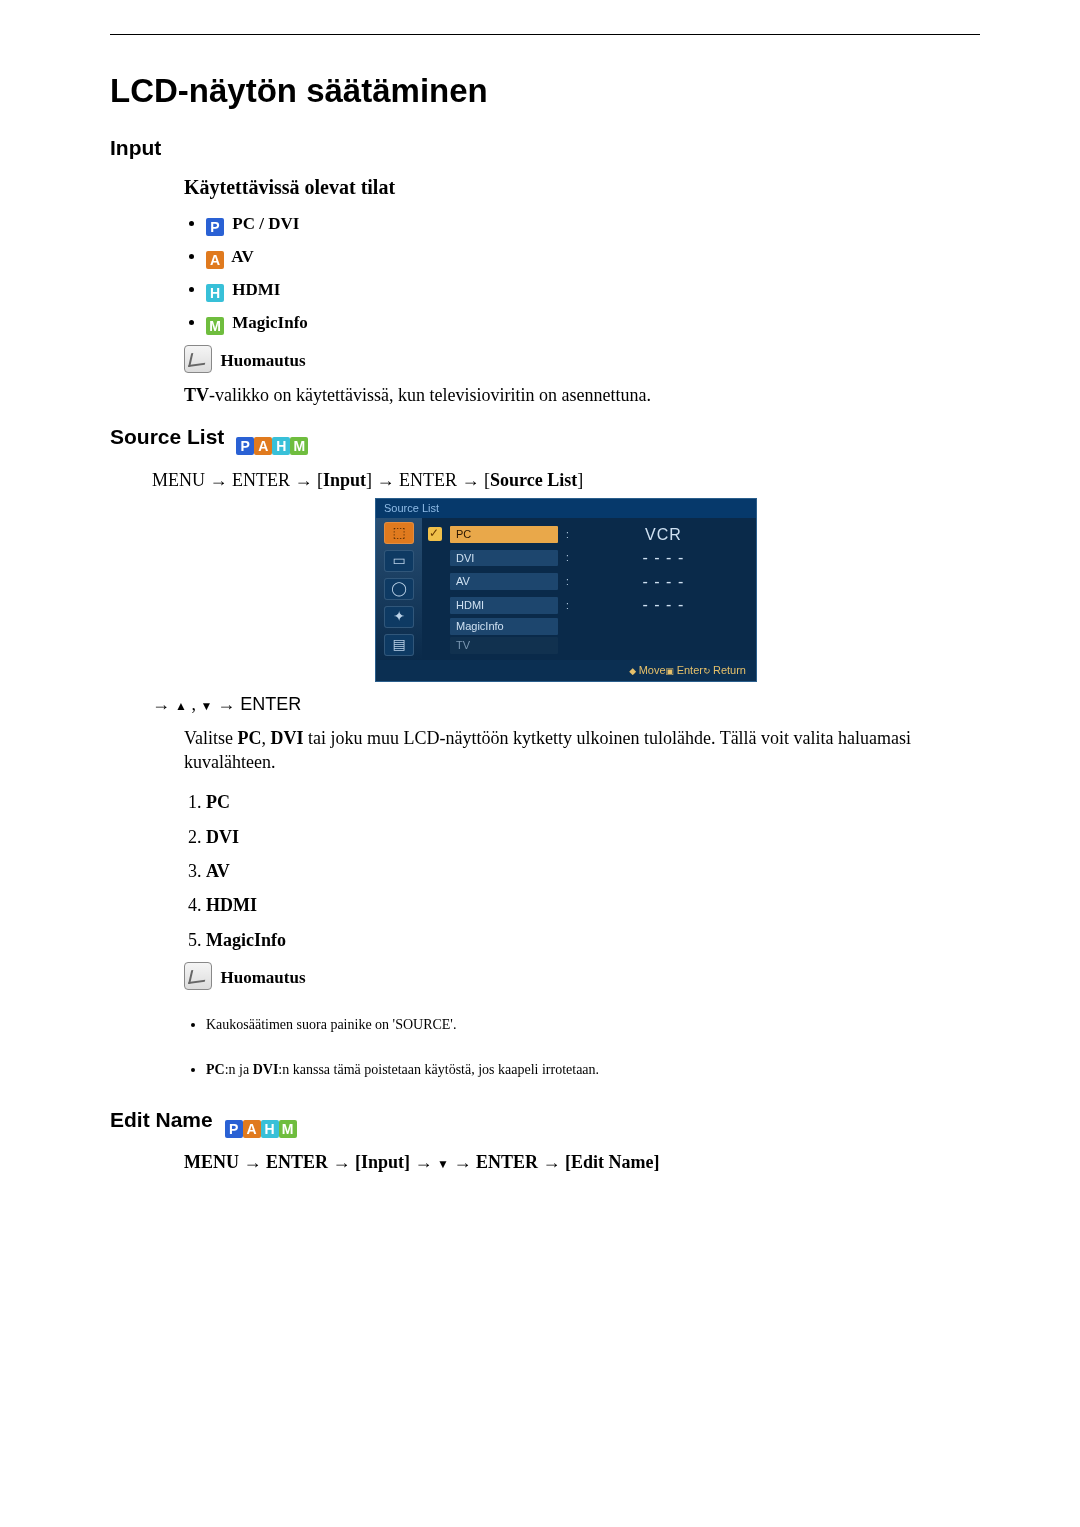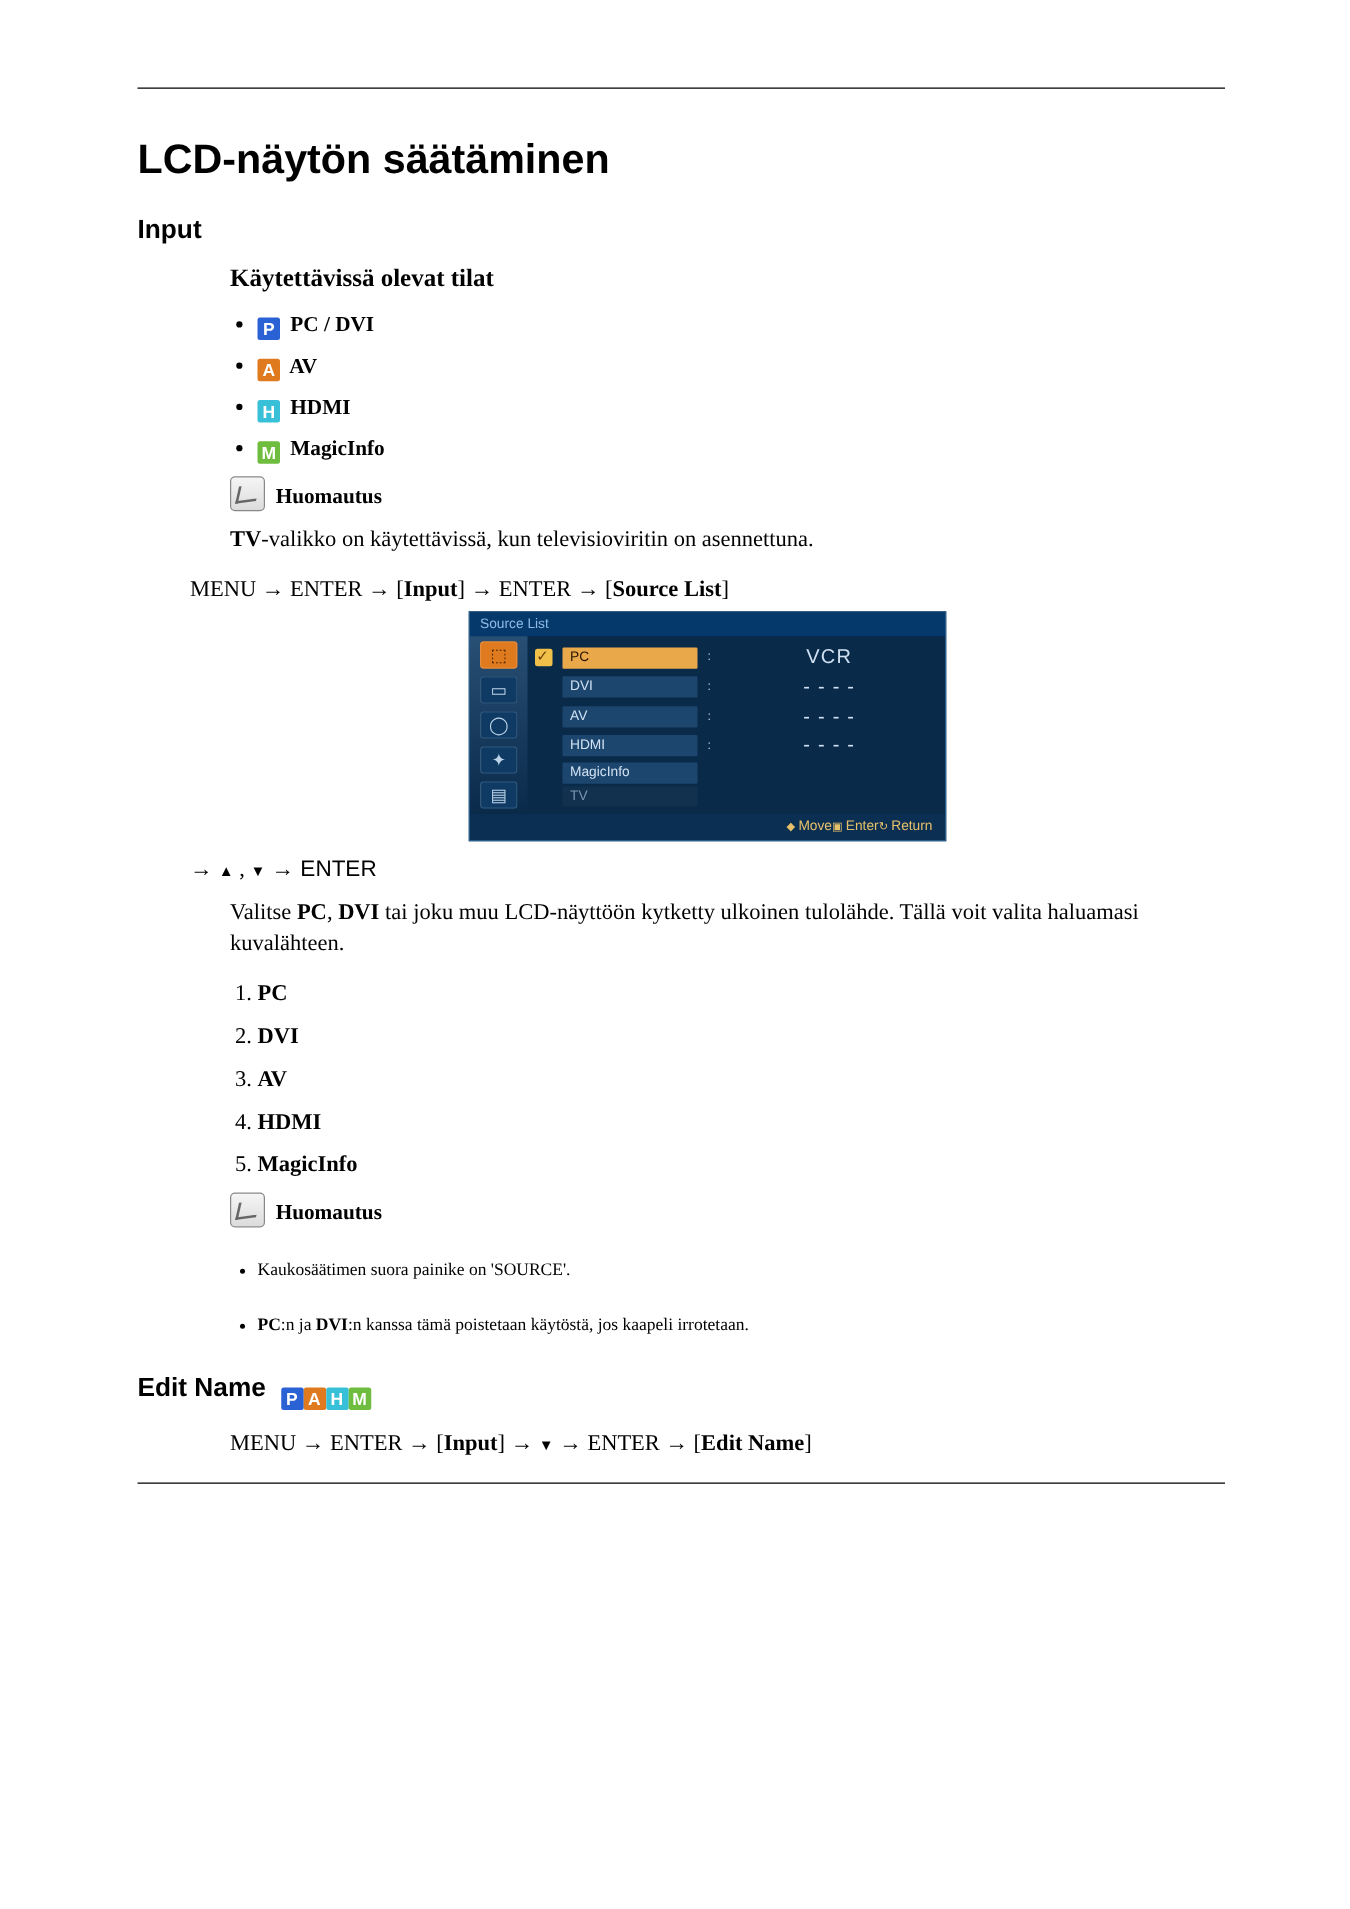--- a/index.html
+++ b/index.html
@@ -5,21 +5,21 @@
   body {
     margin: 0;
     background: #fff;
     font-family: "Times New Roman", Times, serif;
     color: #000;
   }
   .page {
     width: 1080px;
     height: 1189px;
     box-sizing: border-box;
-    padding: 70px 100px 40px 110px;
+    padding: 34px 100px 40px 110px;
     position: relative;
     font-size: 18px;
     line-height: 1.35;
   }
   .rule { border-top: 1.5px solid #000; margin: 0 0 30px 0; }
   .bottom-rule { border-top: 1.5px solid #000; margin-top: 20px; }
   .h1 {
     font-family: Arial, Helvetica, sans-serif;
     font-weight: bold;
     font-size: 33px;
@@ -148,20 +148,26 @@
   </ul>
 
   <div class="indent" style="margin-top:8px;">
     <span class="note-icon"></span>
     <span class="note-label">Huomautus</span>
   </div>
   <div class="para">
     <b>TV</b><span>-valikko on käytettävissä, kun televisioviritin on asennettuna.</span>
   </div>
 
+  <div class="h2">
+    <span>Source List</span>
+    <span class="mode-strip">
+      <span class="mode-icon mode-P">P</span><span class="mode-icon mode-A">A</span><span class="mode-icon mode-H">H</span><span class="mode-icon mode-M">M</span>
+    </span>
+  </div>
 
   <div class="osd-wrap">
     <div class="osd-path">
       <span>MENU → ENTER → [</span><b>Input</b><span>] → ENTER → [</span><b>Source List</b><span>]</span>
     </div>
 
     <div class="osd">
       <div class="titlebar">Source List</div>
       <div class="body">
         <div class="side">
@@ -244,19 +250,19 @@
     </li>
   </ul>
 
   <div class="h2">
     <span>Edit Name</span>
     <span class="mode-strip">
       <span class="mode-icon mode-P">P</span><span class="mode-icon mode-A">A</span><span class="mode-icon mode-H">H</span><span class="mode-icon mode-M">M</span>
     </span>
   </div>
 
-  <div class="indent" style="margin-top:10px; margin-bottom:12px;">
+  <div class="indent" style="margin-top:10px; margin-bottom:12px;font-weight:bold;">
     <span>MENU → ENTER → [</span><b>Input</b><span>] → </span><span class="tri-down"></span><span> → ENTER → [</span><b>Edit Name</b><span>]</span>
   </div>
 
   <div class="bottom-rule"></div>
   <div class="pagenum">43</div>
 </div>
 
 </body></html>

